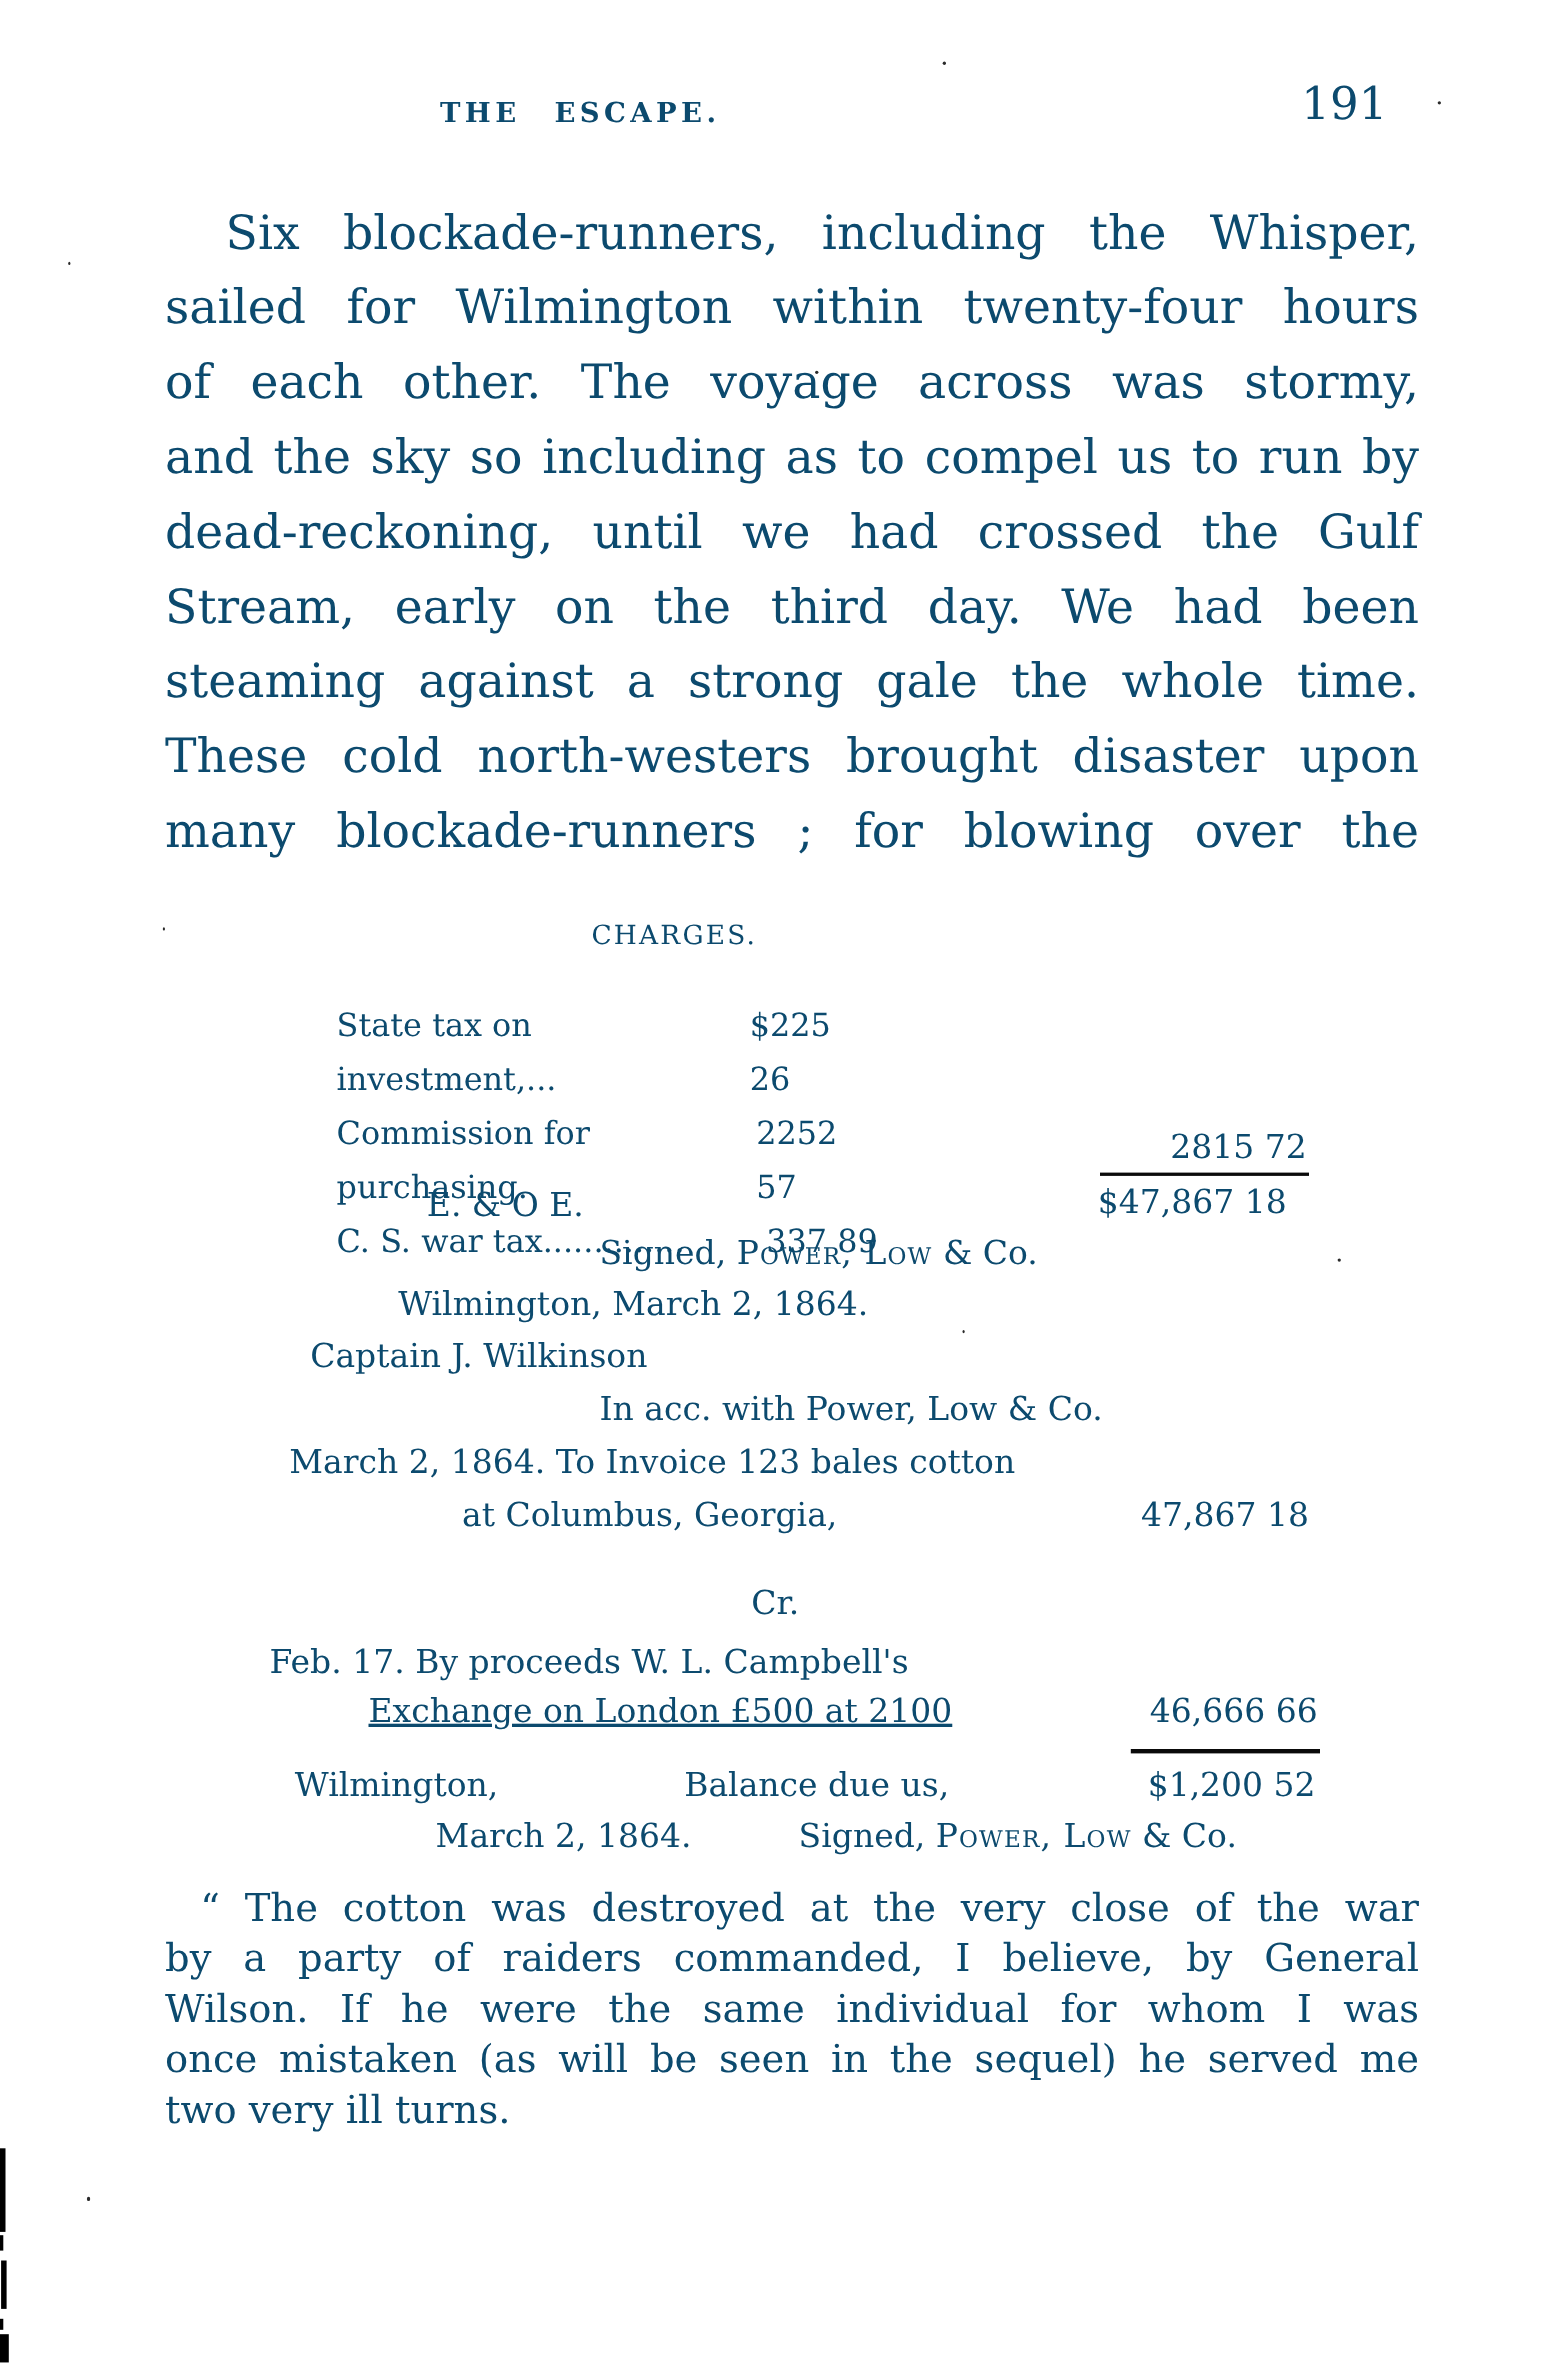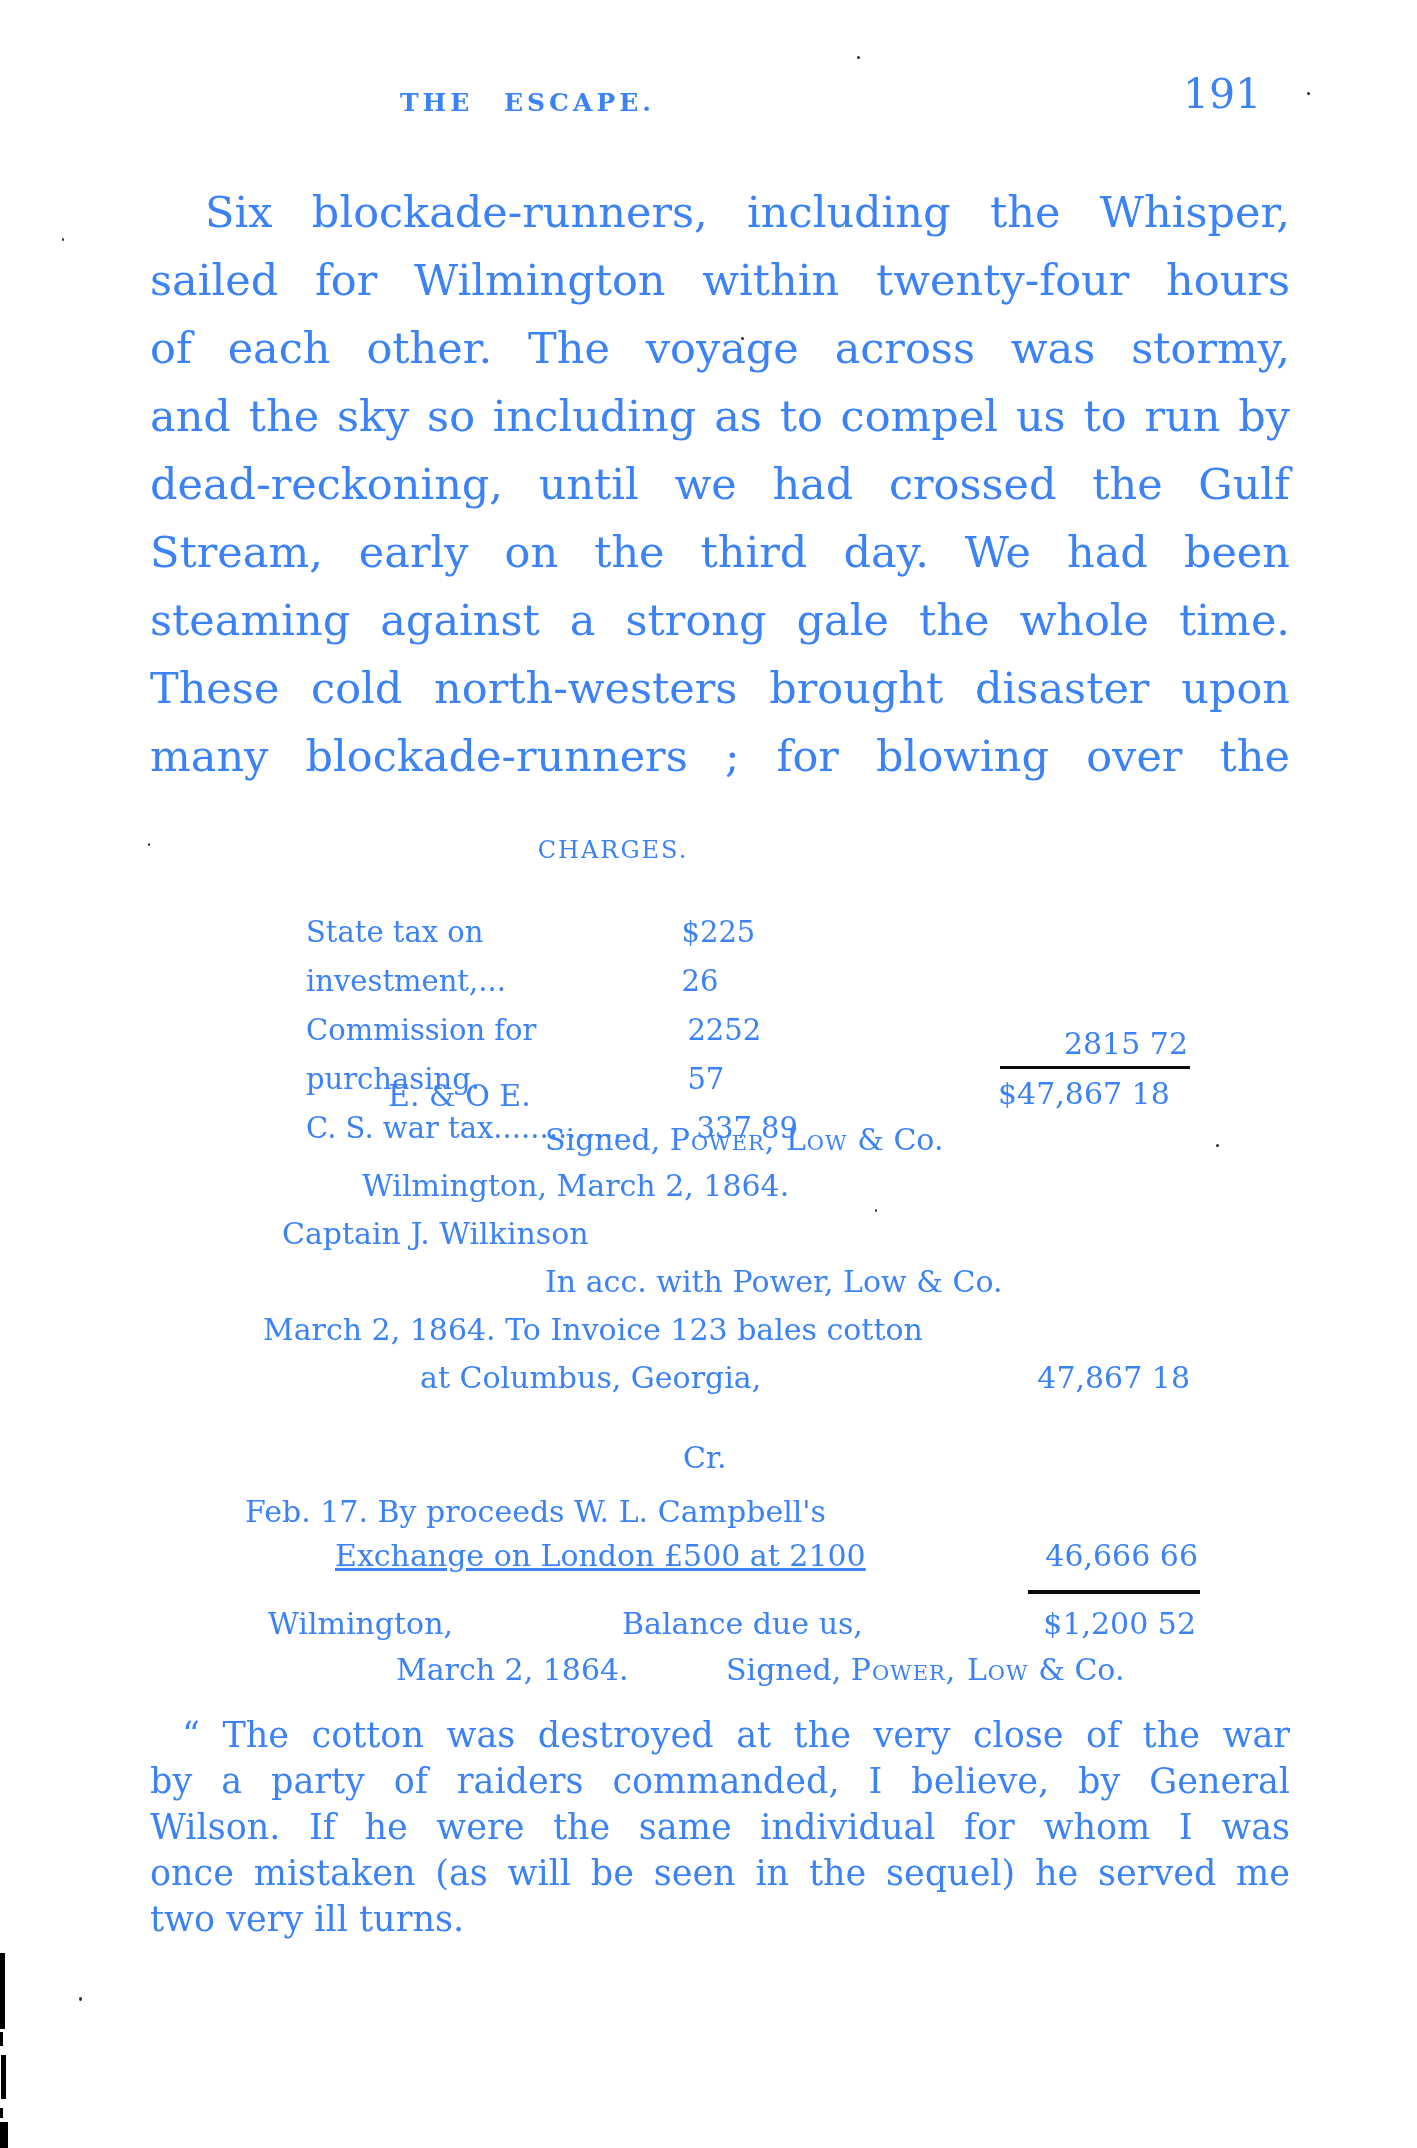--- a/index.html
+++ b/index.html
@@ -1,18 +1,18 @@
 <!DOCTYPE html>
 <html><head>
 <meta charset="utf-8">
 <style>
   html,body { margin:0; padding:0; background:#ffffff; }
   .page {
     position:relative; width:1417px; height:2148px; background:#ffffff;
-    font-family:"DejaVu Serif","Liberation Serif",serif; color:#3b82f6;
+    font-family:"DejaVu Serif","Liberation Serif",serif; color:#0c4a6e;
     overflow:hidden;
   }
 
   .running-head { position:absolute; left:400px; top:88px; font-size:25px; font-weight:bold; letter-spacing:4px; word-spacing:18px; }
   .page-number  { position:absolute; left:1183px; top:70px; font-size:41px; }
 
   .main-para { position:absolute; left:150px; top:178px; width:1140px; font-size:43px; line-height:68px; }
   .jline { text-align:justify; text-align-last:justify; }
   .indent1 { text-indent:55px; }
   .indent2 { text-indent:32px; }

